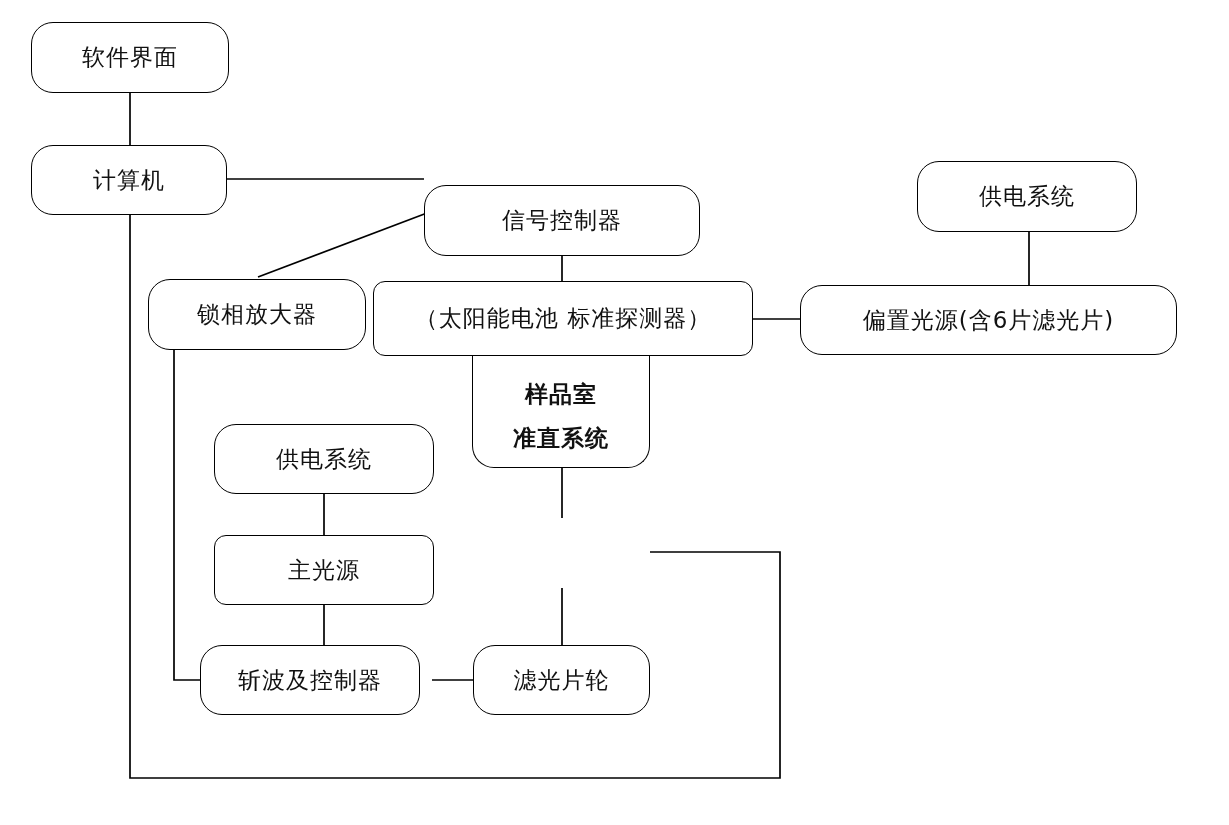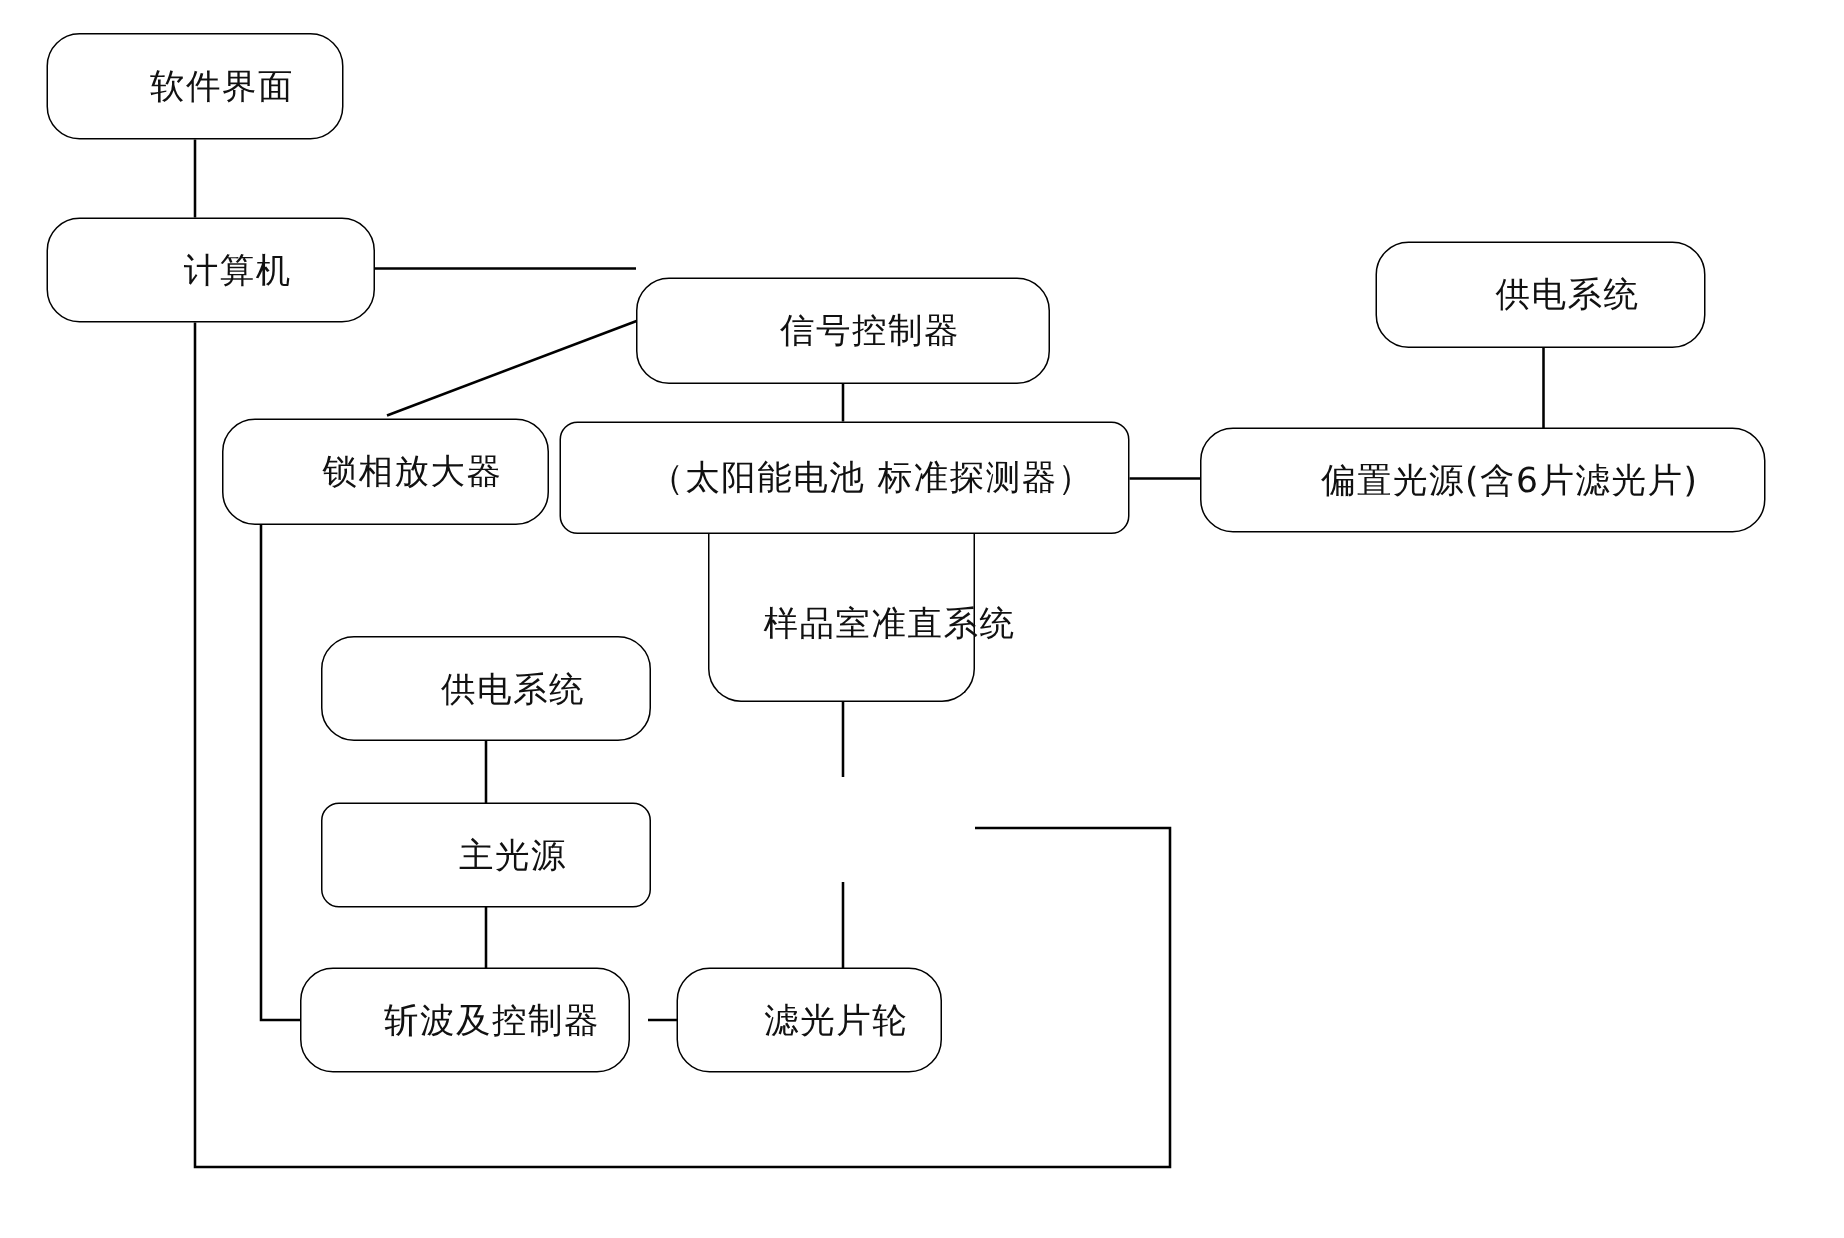--- a/index.html
+++ b/index.html
@@ -12,30 +12,30 @@
     border:1.6px solid #000000;
     background:#ffffff;
     display:flex;
     align-items:center;
     justify-content:center;
     color:#111111;
     font-size:23px;
     letter-spacing:1px;
     white-space:nowrap;
     z-index:3;
-    padding-left:36px;
   }
   .node.r{border-radius:22px;}
   .node.sample{
-    flex-direction:row;
-    justify-content:flex-start;
+    flex-direction:column;
+    justify-content:center;
     padding-top:10px;
     border-radius:0 0 22px 22px;
     border-top:none;
     z-index:2;
+    font-weight:bold;
   }
   .node.sample span{line-height:44px;}
   .node.detector{border-radius:12px;z-index:4;}
   .cover{
     position:absolute;background:#ffffff;z-index:3;
   }
 </style>
 </head>
 <body>
 
@@ -71,21 +71,21 @@
       <polyline points="130,215 130,778 780,778 780,552 650,552"></polyline>
     </g>
   </svg>
 
   <div class="cover" style="left:474px;top:350px;width:174px;height:10px;"></div>
 
   <div class="node r" style="left:31px;top:22px;width:198px;height:71px;">
     <span>软件界面</span>
   </div>
 
-  <div class="node r" style="left:31px;top:145px;width:219px;height:70px;">
+  <div class="node r" style="left:31px;top:145px;width:196px;height:70px;">
     <span>计算机</span>
   </div>
 
   <div class="node r" style="left:424px;top:144px;width:276px;height:71px;margin-top:41px;">
     <span>信号控制器</span>
   </div>
 
   <div class="node r" style="left:917px;top:161px;width:220px;height:71px;">
     <span>供电系统</span>
   </div>
@@ -113,17 +113,17 @@
 
   <div class="node r" style="left:214px;top:535px;width:220px;height:70px;border-radius:12px;">
     <span>主光源</span>
   </div>
 
   <div class="node r" style="left:200px;top:645px;width:220px;height:70px;">
     <span>斩波及控制器</span>
   </div>
 
 
-  <div class="node r" style="left:451px;top:645px;width:177px;height:70px;">
+  <div class="node r" style="left:473px;top:645px;width:177px;height:70px;">
     <span>滤光片轮</span>
   </div>
 
 </div>
 
 </body></html>

